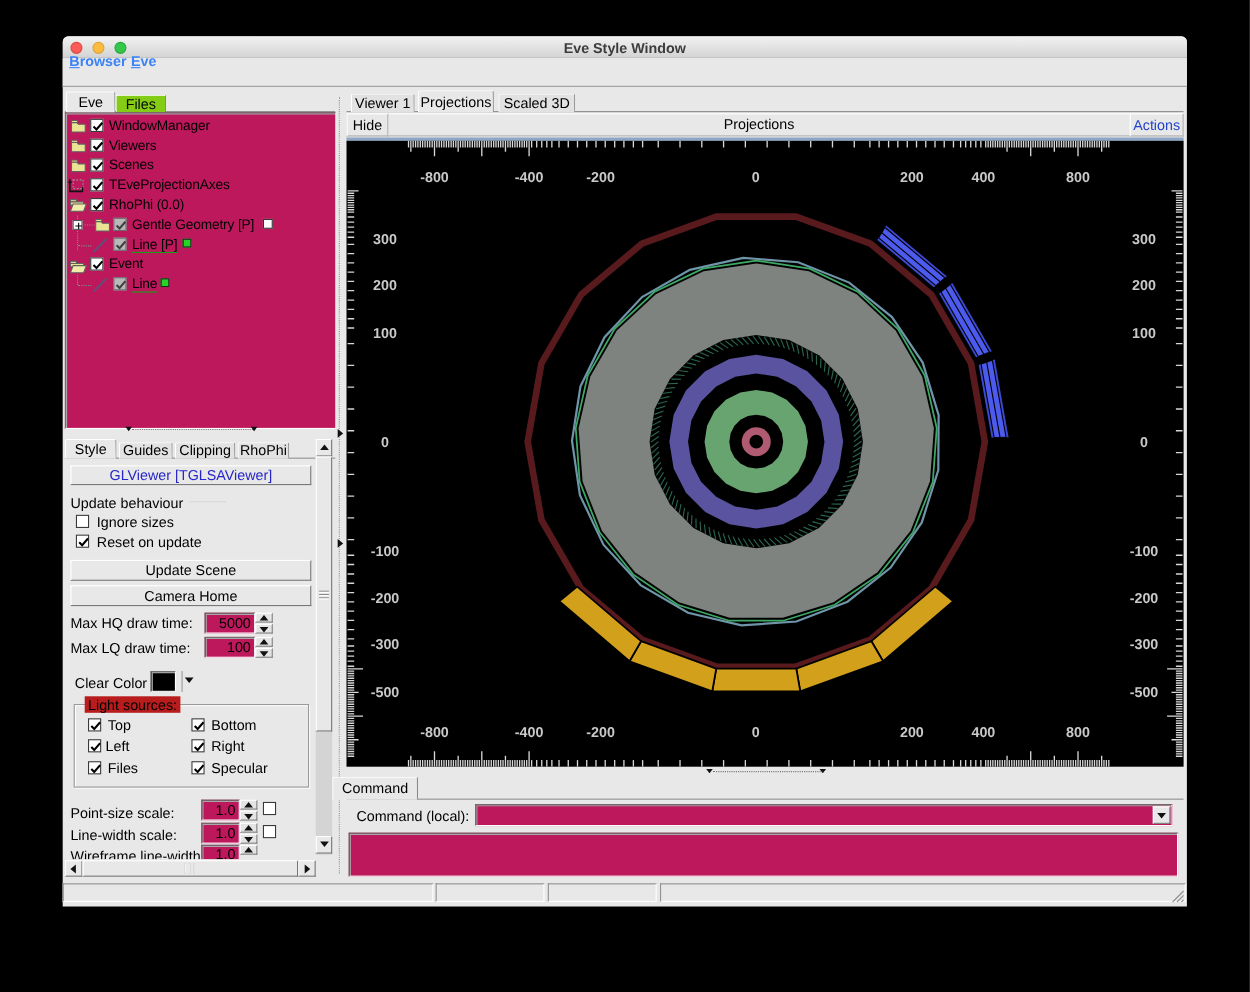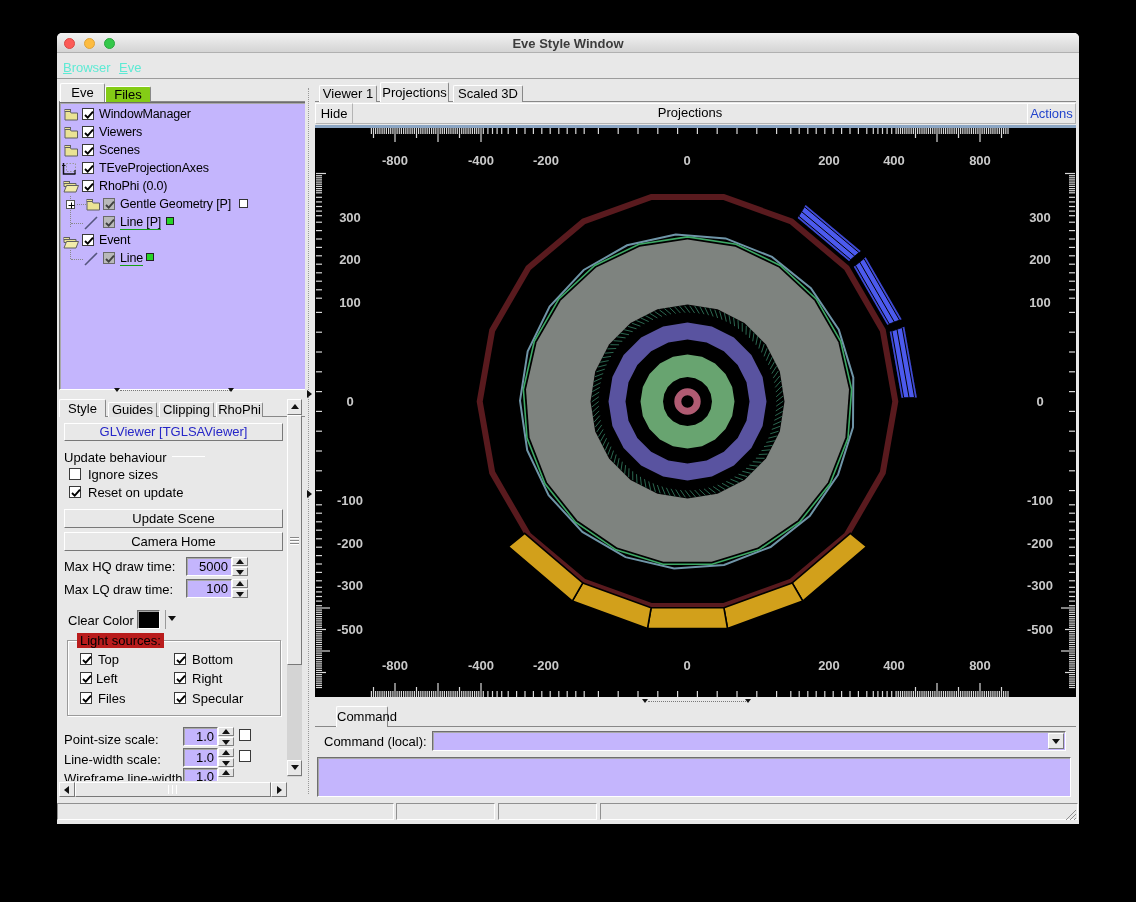--- a/index.html
+++ b/index.html
@@ -8,29 +8,29 @@
 .win{position:absolute;left:57px;top:33px;width:1022px;height:791px;background:#e8e8e8;
  border-radius:5px 5px 0 0;}
 .titlebar{position:absolute;left:57px;top:33px;width:1022px;height:20px;
  background:linear-gradient(#f2f2f2,#d4d4d4);border-radius:5px 5px 0 0;
  border-bottom:1px solid #b0b0b0;}
 .light{position:absolute;width:11px;height:11px;border-radius:50%;top:38px;}
 .title{position:absolute;top:36px;left:57px;width:1022px;text-align:center;
  font-size:13px;font-weight:bold;color:#3c3c3c;}
 .menubar{position:absolute;left:57px;top:53px;width:1022px;height:26px;background:#e8e8e8;
  border-bottom:1px solid #9c9c9c;}
-.menuitem{position:absolute;top:60px;font-size:13px;color:#5eead4;}
+.menuitem{position:absolute;top:48px;font-size:13px;color:#3b82f6;font-weight:bold;}
 u{text-decoration:underline}
 
 .tab{position:absolute;background:#e8e8e8;border:1px solid #888;border-bottom:none;
  border-top-color:#fff;border-left-color:#fff;text-align:center;font-size:13px;
  border-radius:2px 2px 0 0;}
 .tabline{position:absolute;height:1px;background:#fff;border-bottom:1px solid #888;}
 
-.sunk{position:absolute;background:#c4b5fd;border-top:1px solid #6e6e6e;border-left:1px solid #6e6e6e;
+.sunk{position:absolute;background:#be185d;border-top:1px solid #6e6e6e;border-left:1px solid #6e6e6e;
  border-bottom:1px solid #fff;border-right:1px solid #fff;
  box-shadow:inset 1px 1px 0 #a8a8a8;}
 
 .btn{position:absolute;background:#e8e8e8;border-top:1px solid #fff;border-left:1px solid #fff;
  border-bottom:1px solid #787878;border-right:1px solid #787878;text-align:center;font-size:13px;}
 .ck{position:absolute;width:12px;height:12px;background:#fff;border:1px solid #3a3a3a;}
 .ck svg{position:absolute;left:0px;top:0px}
 .ckg{background:#b9b9b9;border-color:#6a6a6a}
 .row{position:absolute;font-size:13px;white-space:nowrap;}
 .trow{position:absolute;font-size:12.5px;white-space:nowrap;letter-spacing:-0.15px;}
@@ -935,21 +935,21 @@
 <polygon points="535.3,405.3 551.6,418.6 487.8,473.1 477.2,454.9" fill="#d2a01b" stroke="#000" stroke-width="1.6"></polygon>
 <polygon points="477.2,454.9 487.8,473.1 412.5,500.5 408.9,479.8" fill="#d2a01b" stroke="#000" stroke-width="1.6"></polygon>
 <polygon points="408.9,479.8 412.5,500.5 332.5,500.5 336.1,479.8" fill="#d2a01b" stroke="#000" stroke-width="1.6"></polygon>
 <polygon points="336.1,479.8 332.5,500.5 257.3,473.1 267.8,454.9" fill="#d2a01b" stroke="#000" stroke-width="1.6"></polygon>
 <polygon points="267.8,454.9 257.3,473.1 193.4,418.6 209.7,405.3" fill="#d2a01b" stroke="#000" stroke-width="1.6"></polygon>
 </svg>
 <div class="abs" style="left:648px;top:701px;width:100px;height:1px;border-top:1px dotted #777"></div>
 <div class="tri-dn" style="left:642px;top:699px;border-left-width:3.5px;border-right-width:3.5px;border-top-width:4px"></div>
 <div class="tri-dn" style="left:745px;top:699px;border-left-width:3.5px;border-right-width:3.5px;border-top-width:4px"></div>
 <div class="tabline" style="left:315px;top:726px;width:761px"></div>
-<div class="tab" style="left:336px;top:706px;width:52px;height:21px;line-height:20px;z-index:3">Command</div>
+<div class="tab" style="left:302px;top:706px;width:78px;height:21px;line-height:20px;z-index:3">Command</div>
 <div class="row" style="left:324px;top:734px">Command (local):</div>
 <div class="sunk" style="left:432px;top:731px;width:634px;height:20px"></div>
 <div class="btn" style="left:1048px;top:733px;width:16px;height:16px"></div>
 <div class="tri-dn" style="left:1052px;top:739px"></div>
 <div class="sunk" style="left:317px;top:757px;width:754px;height:40px"></div>
 <div class="sb-cell" style="left:57px;top:803px;width:337px"></div>
 <div class="sb-cell" style="left:396px;top:803px;width:99px"></div>
 <div class="sb-cell" style="left:498px;top:803px;width:99px"></div>
 <div class="sb-cell" style="left:600px;top:803px;width:478px"></div>
 <svg class="abs" style="left:1064px;top:808px" width="13" height="13" viewBox="0 0 13 13">

